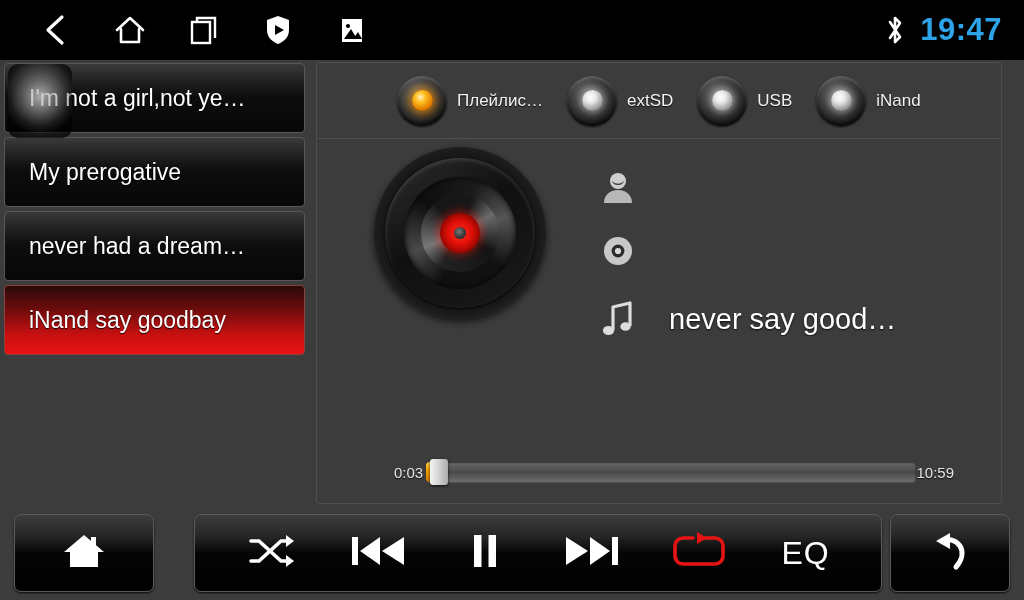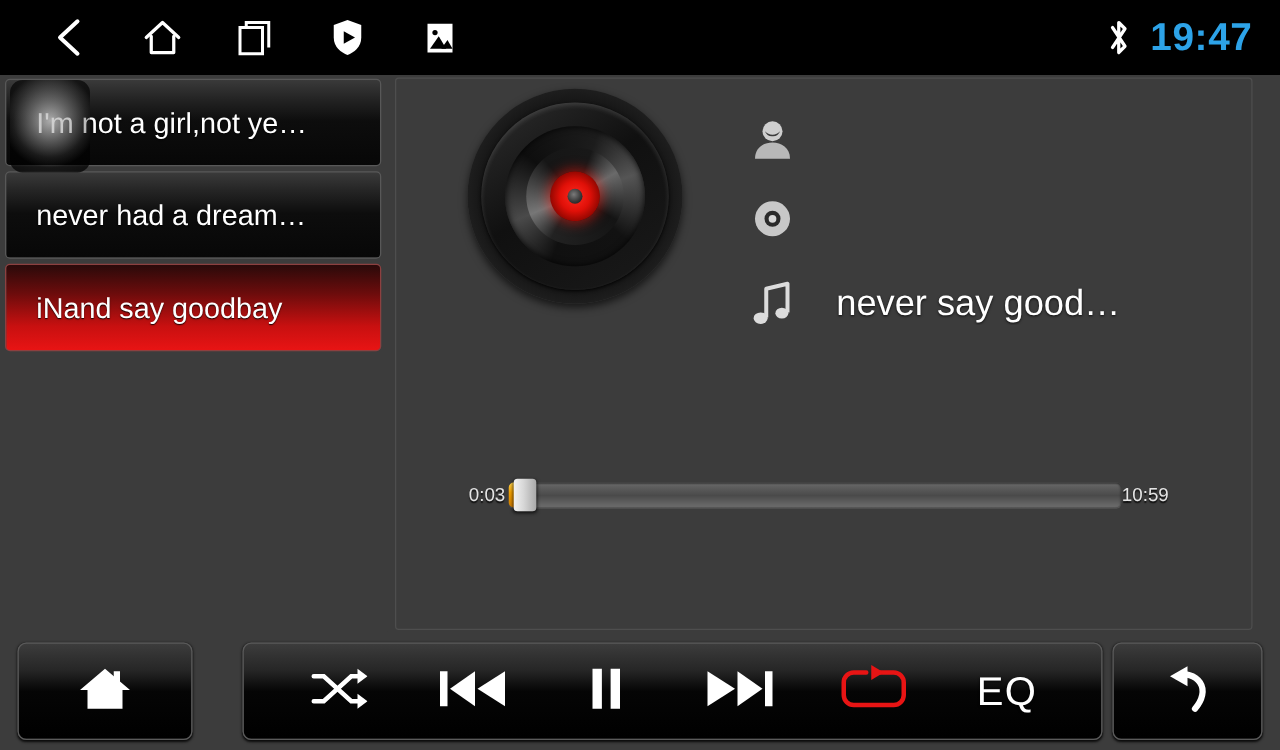--- a/index.html
+++ b/index.html
@@ -220,21 +220,21 @@
     font-size: 29px;
     white-space: nowrap;
     overflow: hidden;
     text-shadow: 0 1px 2px rgba(0,0,0,.8);
   }
   #meta-row-title { height: 72px; }
 
   
   #progress-wrap {
     position: absolute;
-    left: 58px; bottom: 22px;
+    left: 77px; bottom: 22px;
     width: 560px;
     display: flex;
     align-items: center;
   }
   .time {
     color: #e4e4e4;
     font-size: 15px;
     text-shadow: 0 1px 1px rgba(0,0,0,.8);
     min-width: 32px;
   }
@@ -364,34 +364,68 @@
       <div id="clock">19:47</div>
     </div>
   </div>
 
   <div id="playlist">
 
     <div class="pl-item">
       <span class="pl-label">I'm not a girl,not ye…</span>
     </div>
 
+    <div class="pl-item">
+      <span class="pl-label">My prerogative</span>
+    </div>
 
     <div class="pl-item">
       <span class="pl-label">never had a dream…</span>
     </div>
 
     <div class="pl-item selected">
       <span class="pl-label">iNand say goodbay</span>
     </div>
 
   </div>
   <div id="touch-indicator"></div>
 
   <div id="player">
 
+    <div id="sources">
+
+      <div class="source-tab">
+        <span class="led on">
+          <span class="led-core"></span>
+        </span>
+        <span class="source-label">Плейлис…</span>
+      </div>
+
+      <div class="source-tab">
+        <span class="led">
+          <span class="led-core"></span>
+        </span>
+        <span class="source-label">extSD</span>
+      </div>
+
+      <div class="source-tab">
+        <span class="led">
+          <span class="led-core"></span>
+        </span>
+        <span class="source-label">USB</span>
+      </div>
+
+      <div class="source-tab">
+        <span class="led">
+          <span class="led-core"></span>
+        </span>
+        <span class="source-label">iNand</span>
+      </div>
+
+    </div>
 
     <div id="np">
 
       <div id="disc">
         <span class="ring" id="ring1"></span>
         <span class="ring" id="ring2"></span>
         <span class="ring" id="ring3"></span>
         <span class="ring" id="label-red"></span>
         <span class="ring" id="spindle"></span>
       </div>

